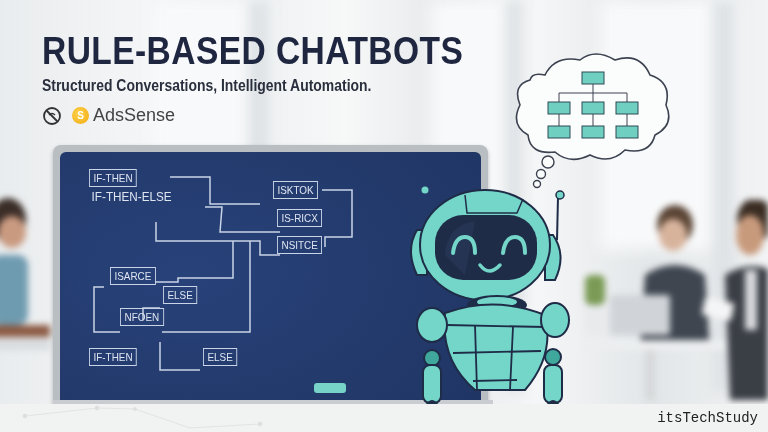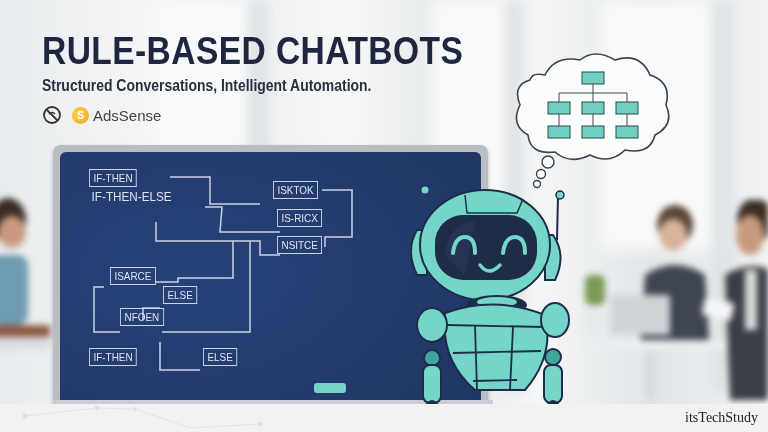--- a/index.html
+++ b/index.html
@@ -13,39 +13,39 @@
   .bg .window { position:absolute; top:0; height:250px; background:#f8f9fa; filter:blur(8px); }
   .bg .person { position:absolute; filter:blur(3px); }
 
   .title { position:absolute; left:42px; top:29px; font-family:"Liberation Sans", sans-serif; font-weight:700;
            font-size:39px; letter-spacing:0.5px; color:#1e2640; transform:scaleX(0.86); transform-origin:left center; white-space:nowrap; }
   .subtitle { position:absolute; left:42px; top:76px; font-weight:700; font-size:17px; color:#2a2f3d;
               transform:scaleX(0.82); transform-origin:left center; white-space:nowrap; }
   .badges { position:absolute; left:42px; top:105px; display:flex; align-items:center; gap:10px; }
   .adsense-coin { width:17px; height:17px; border-radius:50%; background:radial-gradient(circle at 40% 40%,#ffd24d,#f0a90f);
                   display:flex; align-items:center; justify-content:center; font-size:10px; color:#fff; font-weight:700; }
-  .adsense-label { font-size:15px; color:#444; margin-left:-6px; }
+  .adsense-label { font-size:18px; color:#444; margin-left:-6px; }
 
   
   .board-frame { position:absolute; left:53px; top:145px; width:435px; height:262px; background:#b9bec3; border-radius:8px 8px 2px 2px;
                  box-shadow:0 2px 4px rgba(0,0,0,.25); }
   .board { position:absolute; left:60px; top:152px; width:421px; height:300px; background:#22396a; border-radius:6px;
            background-image:radial-gradient(ellipse at 30% 40%,#28427a 0%,#22396a 60%,#1e3462 100%); }
   .board-ledge { position:absolute; left:53px; top:400px; width:440px; height:8px; background:#c9cdd1; }
   .chalk { position:absolute; left:314px; top:383px; width:32px; height:10px; background:#77d3c8; border-radius:3px; }
   .node { position:absolute; border:1.5px solid #c9d4e6; color:#dfe6f2; font-size:11px; padding:1px 4px; line-height:14px;
           white-space:nowrap; transform:scaleX(0.9); transform-origin:left center; }
   .node.plain { border:none; font-size:13px; }
 
   
   .thought { position:absolute; left:510px; top:50px; }
   .robot { position:absolute; left:405px; top:185px; }
 
   .footer-strip { position:absolute; left:0; right:0; top:404px; height:28px; background:#f1f2f2; }
-  .brand { position:absolute; right:10px; top:410px; font-size:14px; color:#222; font-family:Liberation Serif, serif; }
+  .brand { position:absolute; right:10px; top:410px; font-size:14px; color:#222; font-family:Liberation Mono, monospace; }
 </style>
 </head>
 <body>
 
 <div class="bg">
   <div class="window" style="left:150px;width:120px;"></div>
   <div class="window" style="left:430px;width:90px;"></div>
   <div class="window" style="left:600px;width:140px;"></div>
   <div class="pillar" style="left:248px;width:22px;"></div>
   <div class="pillar" style="left:505px;width:18px;"></div>

